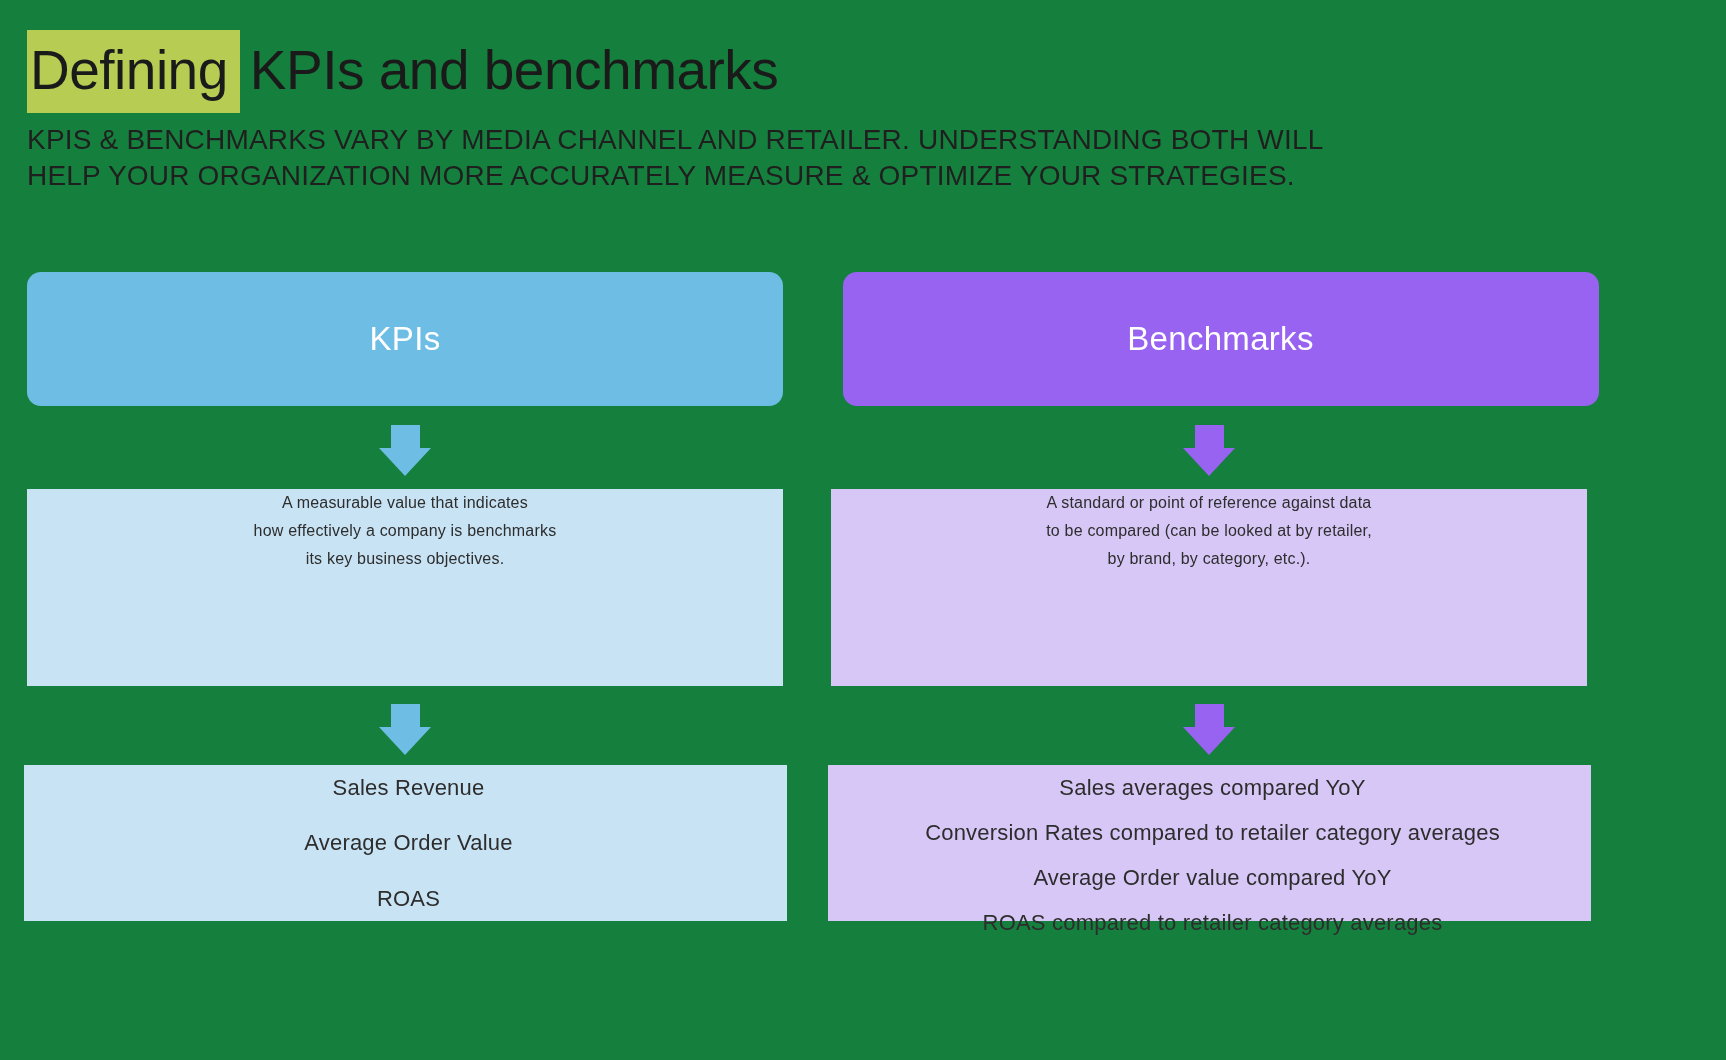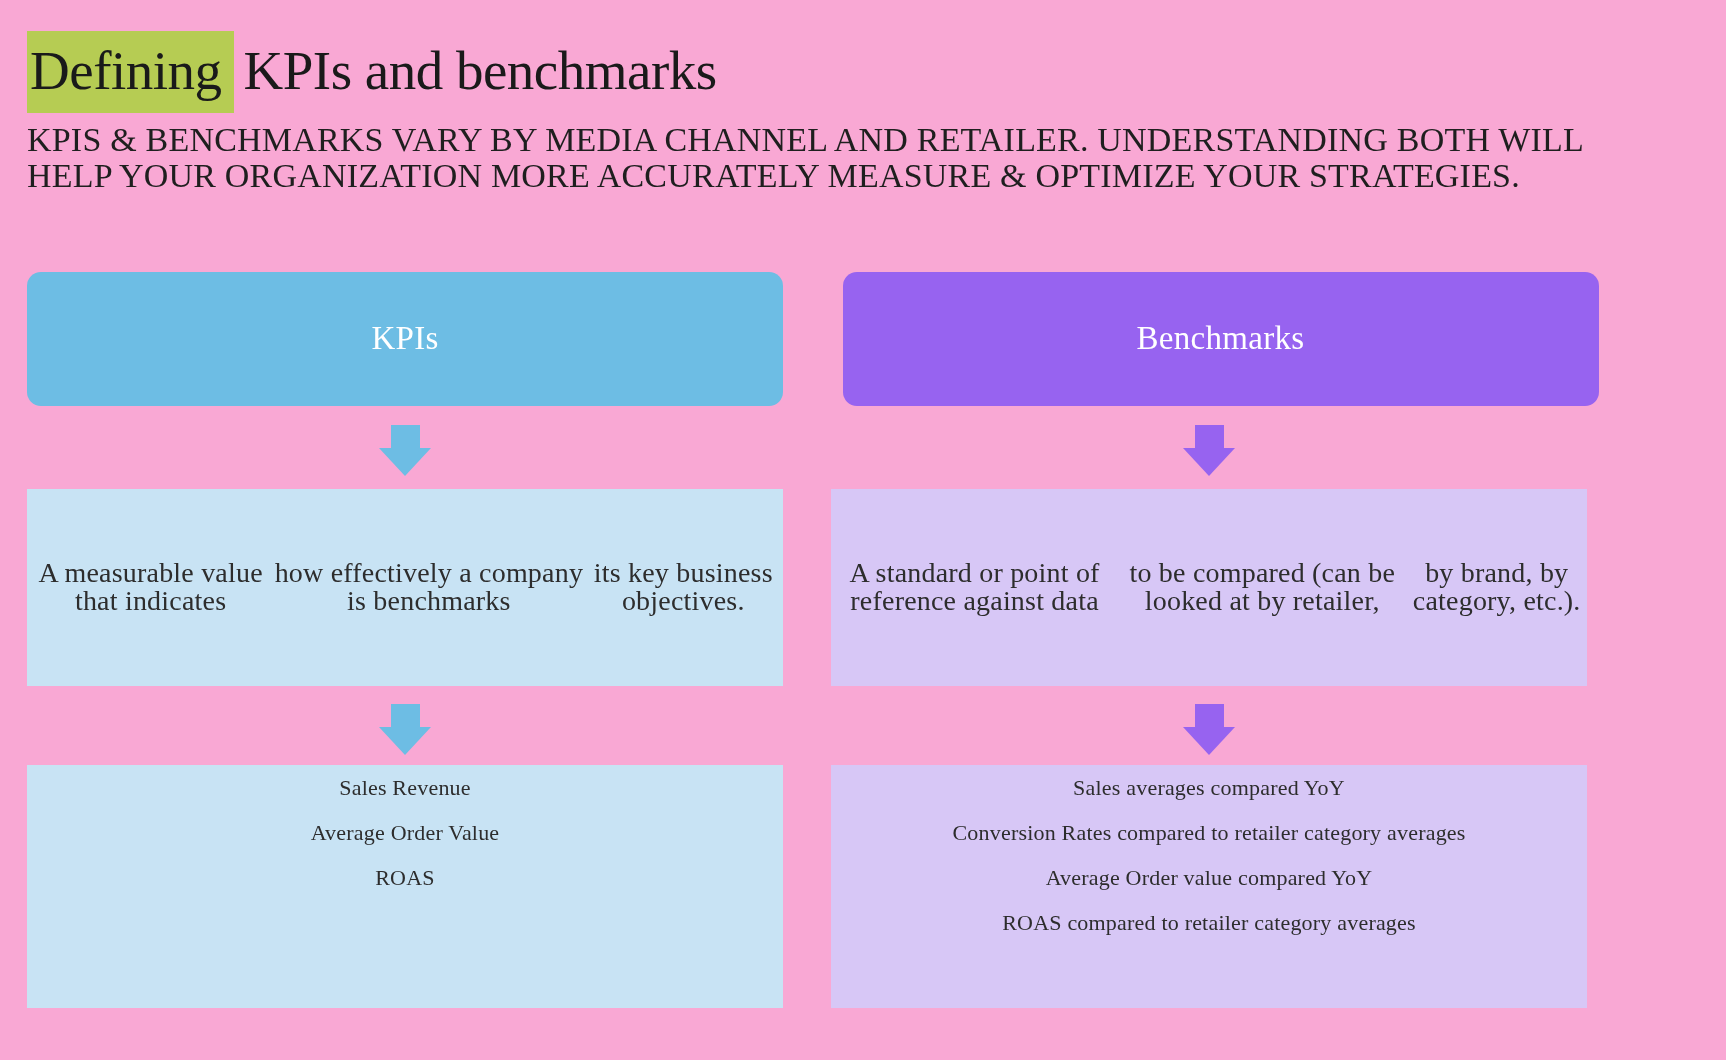--- a/index.html
+++ b/index.html
@@ -5,42 +5,41 @@
   html, body {
     margin: 0;
     padding: 0;
     background: #ffffff;
     font-family: "Liberation Sans", sans-serif;
   }
   .slide {
     position: relative;
     width: 1726px;
     height: 1060px;
-    background: #f9a8d4;
+    background: #15803d;
     overflow: hidden;
-    font-family: Liberation Serif, serif;
   }
   .title {
     margin: 42px 0 0 27px;
     font-size: 55px;
     font-weight: 400;
     line-height: 1.05;
     color: var(--title-text, #1a1a1a);
     letter-spacing: -0.5px;
   }
   .title .hl {
     background: var(--highlight, #b6cc53);
     padding: 9px 12px 12px 3px;
   }
   .title .rest {
     margin-left: 10px;
   }
   .subtitle {
     margin: 22px 0 0 27px;
-    font-size: 34px;
+    font-size: 28px;
     line-height: 36px;
     color: var(--body-text, #1f1f1f);
     letter-spacing: 0.2px;
   }
   .subtitle div { white-space: nowrap; }
   .columns {
     display: flex;
     gap: 48px;
     margin: 78px 0 0 27px;
   }
@@ -84,41 +83,42 @@
   }
   .col-blue .arrow .stem { background: var(--blue, #6dbde4); }
   .col-blue .arrow .head { border-top-color: var(--blue, #6dbde4); }
   .col-purple .arrow .stem { background: var(--purple, #9763f0); }
   .col-purple .arrow .head { border-top-color: var(--purple, #9763f0); }
 
   .def-box {
     width: 100%;
     height: 197px;
     display: flex;
-    flex-direction: row;
+    flex-direction: column;
     align-items: center;
-    justify-content: space-between;
-    font-size: 28px;
+    justify-content: flex-start;
+    font-size: 16px;
     line-height: 28px;
     color: var(--box-text, #2d2d2d);
     text-align: center;
     letter-spacing: 0.2px;
   }
   .list-box {
     width: 100%;
-    height: 243px;
+    height: 156px;
     display: flex;
     flex-direction: column;
     align-items: center;
-    justify-content: flex-start;
+    justify-content: space-between;
     font-size: 22px;
     line-height: 45px;
     color: var(--box-text, #2d2d2d);
     text-align: center;
     letter-spacing: 0.2px;
+    padding-left: 7px;
   }
   .col-blue .def-box, .col-blue .list-box { background: var(--blue-light, #c8e3f4); }
   .col-purple .def-box, .col-purple .list-box { background: var(--purple-light, #d7c7f6); }
 </style>
 </head>
 <body>
 
 <div class="slide">
 
   <h1 class="title"><span class="hl">Defining</span><span class="rest">KPIs and benchmarks</span></h1>

